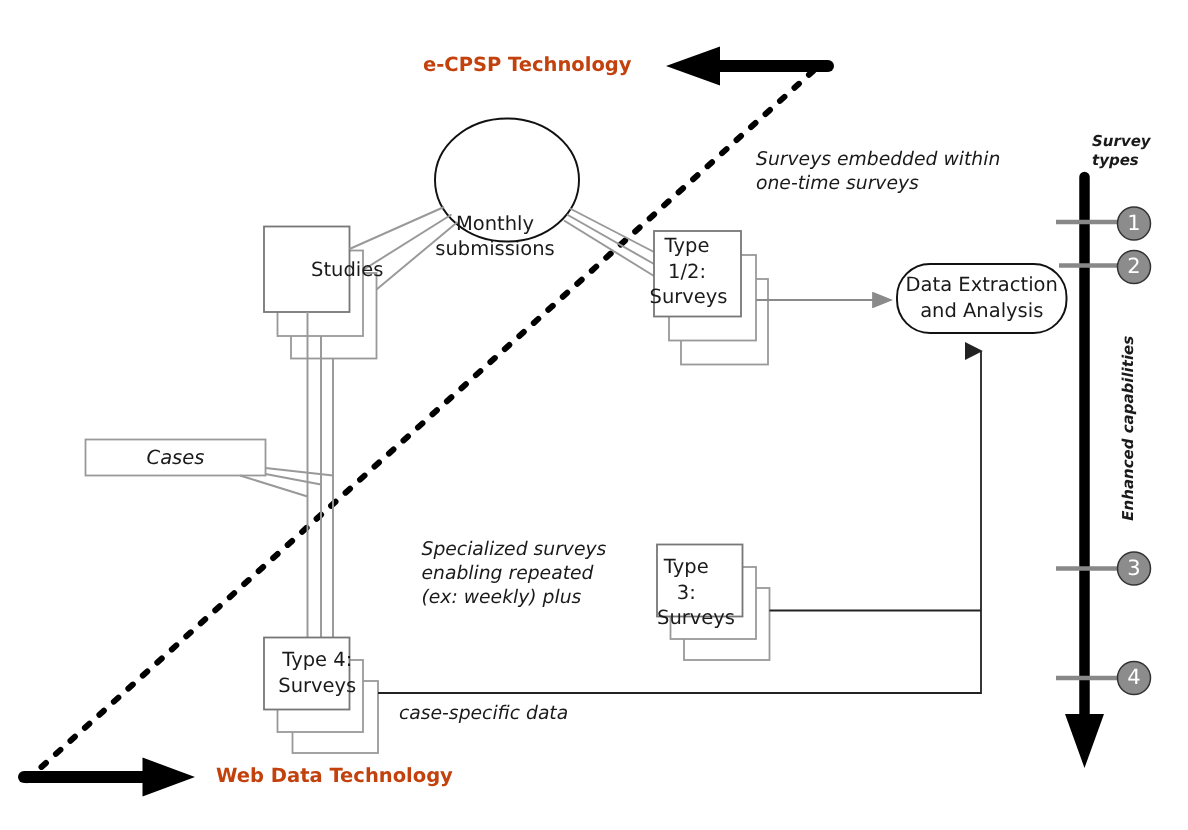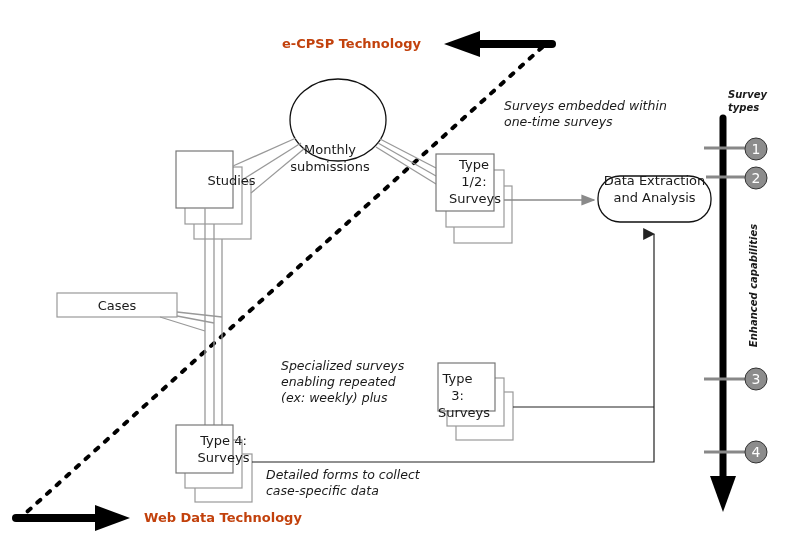--- a/index.html
+++ b/index.html
@@ -119,54 +119,53 @@
 <div class="lbl title" style="left:282px; top:36px;">e-CPSP Technology</div>
 <div class="lbl title" style="left:144px; top:510px;">Web Data Technology</div>
 
 <div class="lbl box-text" style="left:290px; top:101px; width:80px;margin-top:40px;">
   <div>Monthly</div>
   <div>submissions</div>
 </div>
 
 <div class="lbl box-text" style="left:176px; top:172px; width:57px;margin-left:27px;">Studies</div>
 
-<div class="lbl box-text" style="left:57px; top:297px; width:120px;">Cases</div>
+<div class="lbl box-text" style="left:57px; top:297px; width:120px;font-style:italic;">Cases</div>
 
-<div class="lbl box-text" style="left:436px; top:156px; width:50px;padding-left:13px;">
+<div class="lbl box-text" style="left:420px; top:156px; width:50px;padding-left:13px;">
   <div>Type</div>
   <div>1/2:</div>
   <div>Surveys</div>
 </div>
 
-<div class="lbl box-text" style="left:598px; top:172px; width:113px;">
+<div class="lbl box-text" style="left:598px; top:182px; width:113px;">
   <div>Data Extraction</div>
   <div>and Analysis</div>
 </div>
 
 <div class="lbl box-text" style="left:438px; top:370px; width:39px;text-align:center;">
   <div>Type 3:</div>
   <div>Surveys</div>
 </div>
 
-<div class="lbl box-text" style="left:188px; top:432px; width:71px;">
+<div class="lbl box-text" style="left:176px; top:432px; width:71px;">
   <div>Type 4:</div>
   <div>Surveys</div>
 </div>
 
 <div class="lbl note" style="left:504px; top:98px;">
   <div>Surveys embedded within</div>
   <div>one-time surveys</div>
 </div>
 <div class="lbl note" style="left:281px; top:358px;">
   <div>Specialized surveys</div>
   <div>enabling repeated</div>
   <div>(ex: weekly) plus</div>
 </div>
 <div class="lbl note" style="left:266px; top:467px;">
-  <div>Detailed forms to collect</div>
   <div>case-specific data</div>
 </div>
 
 <div class="lbl" style="left:728px; top:88px; width:50px; text-align:left; font-weight:bold; font-style:italic; font-size:10px; line-height:13px;">
   <div>Survey</div>
   <div>types</div>
 </div>
 
 <div class="lbl" style="left:688px; top:280px; width:130px; text-align:center; font-weight:bold; font-style:italic; font-size:10px; transform: rotate(-90deg); transform-origin: center;">Enhanced capabilities</div>
 

